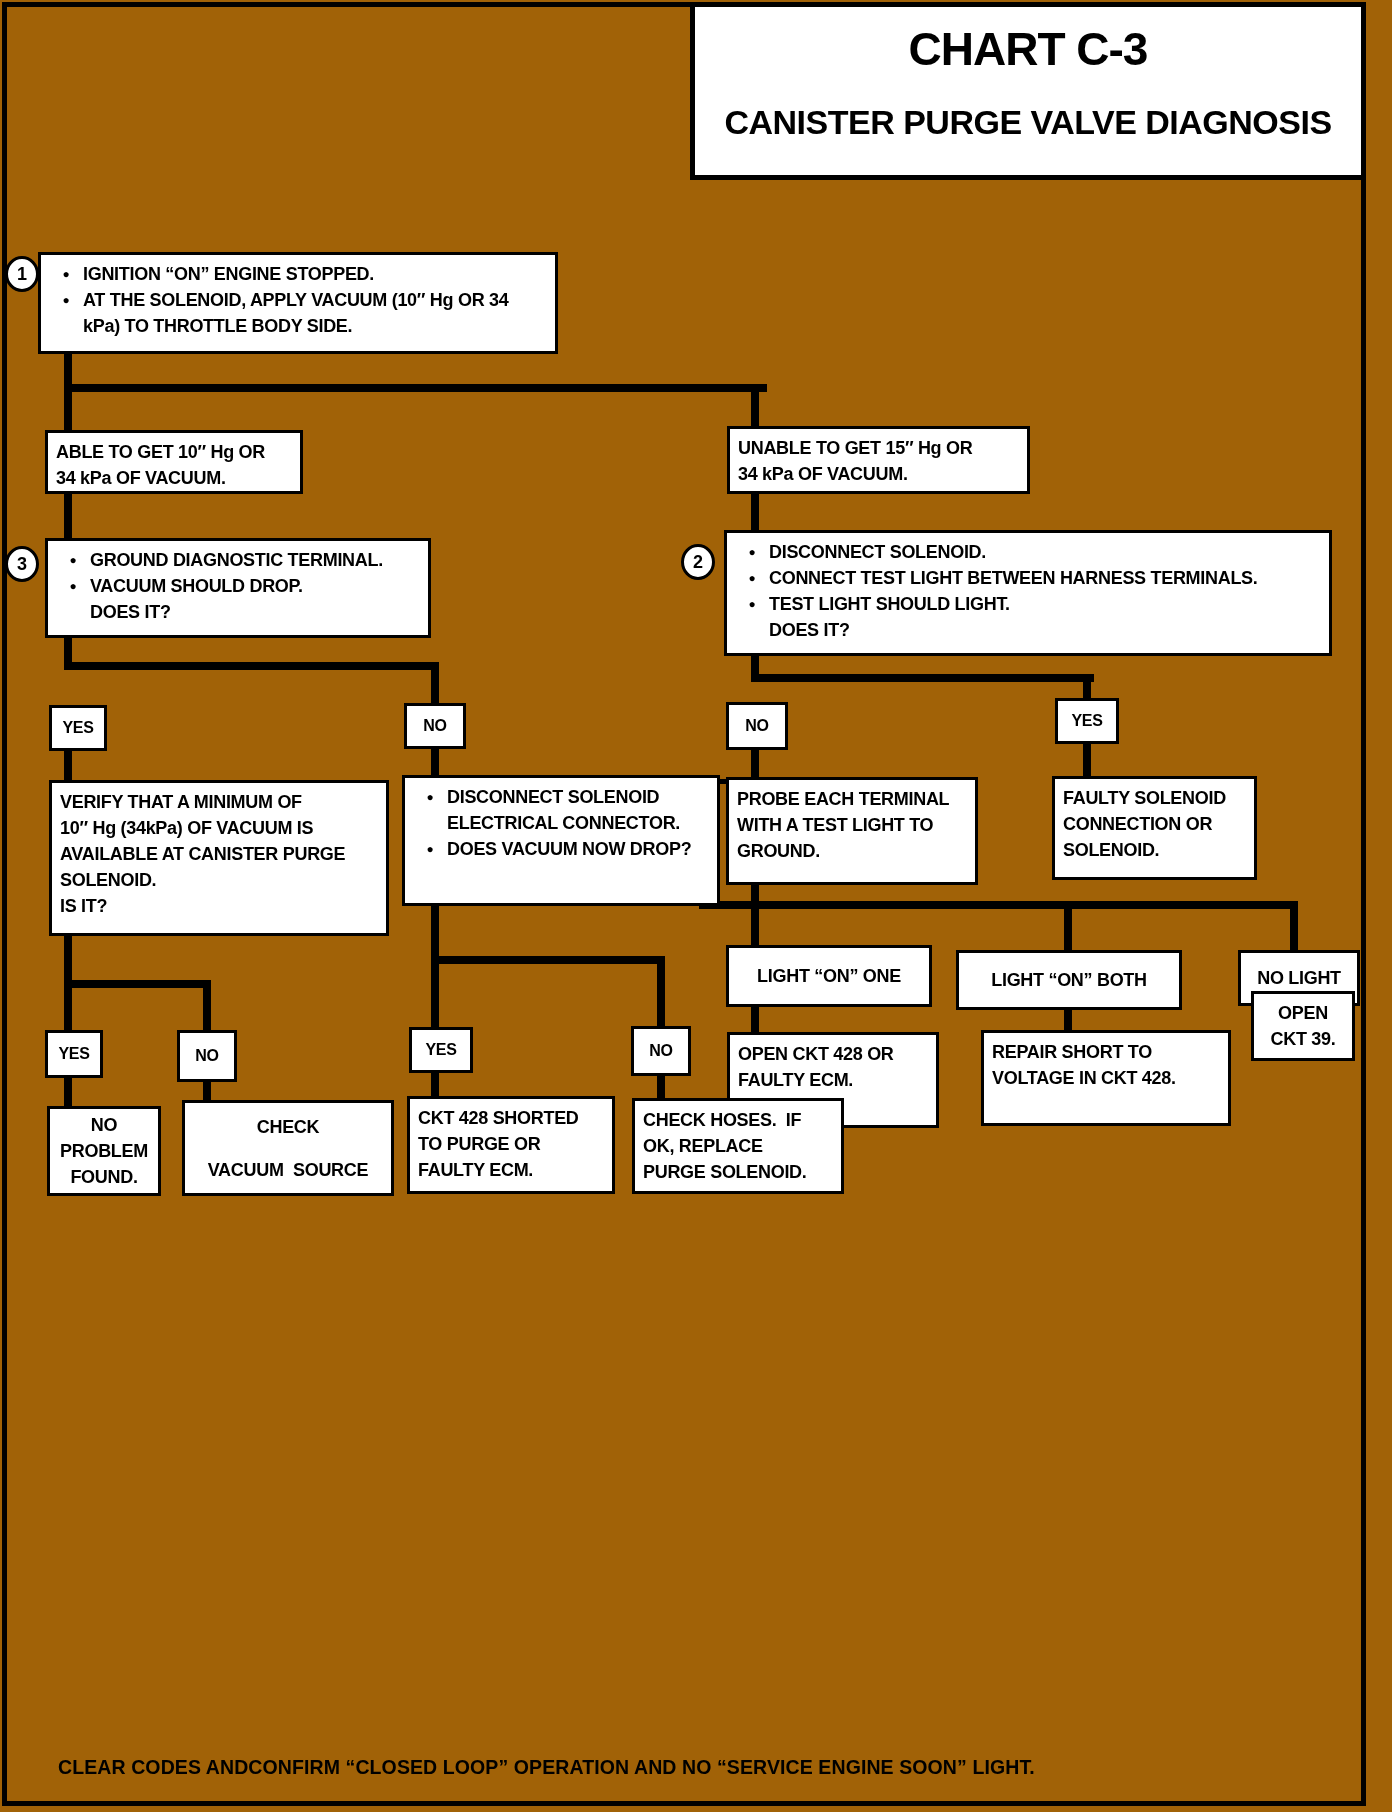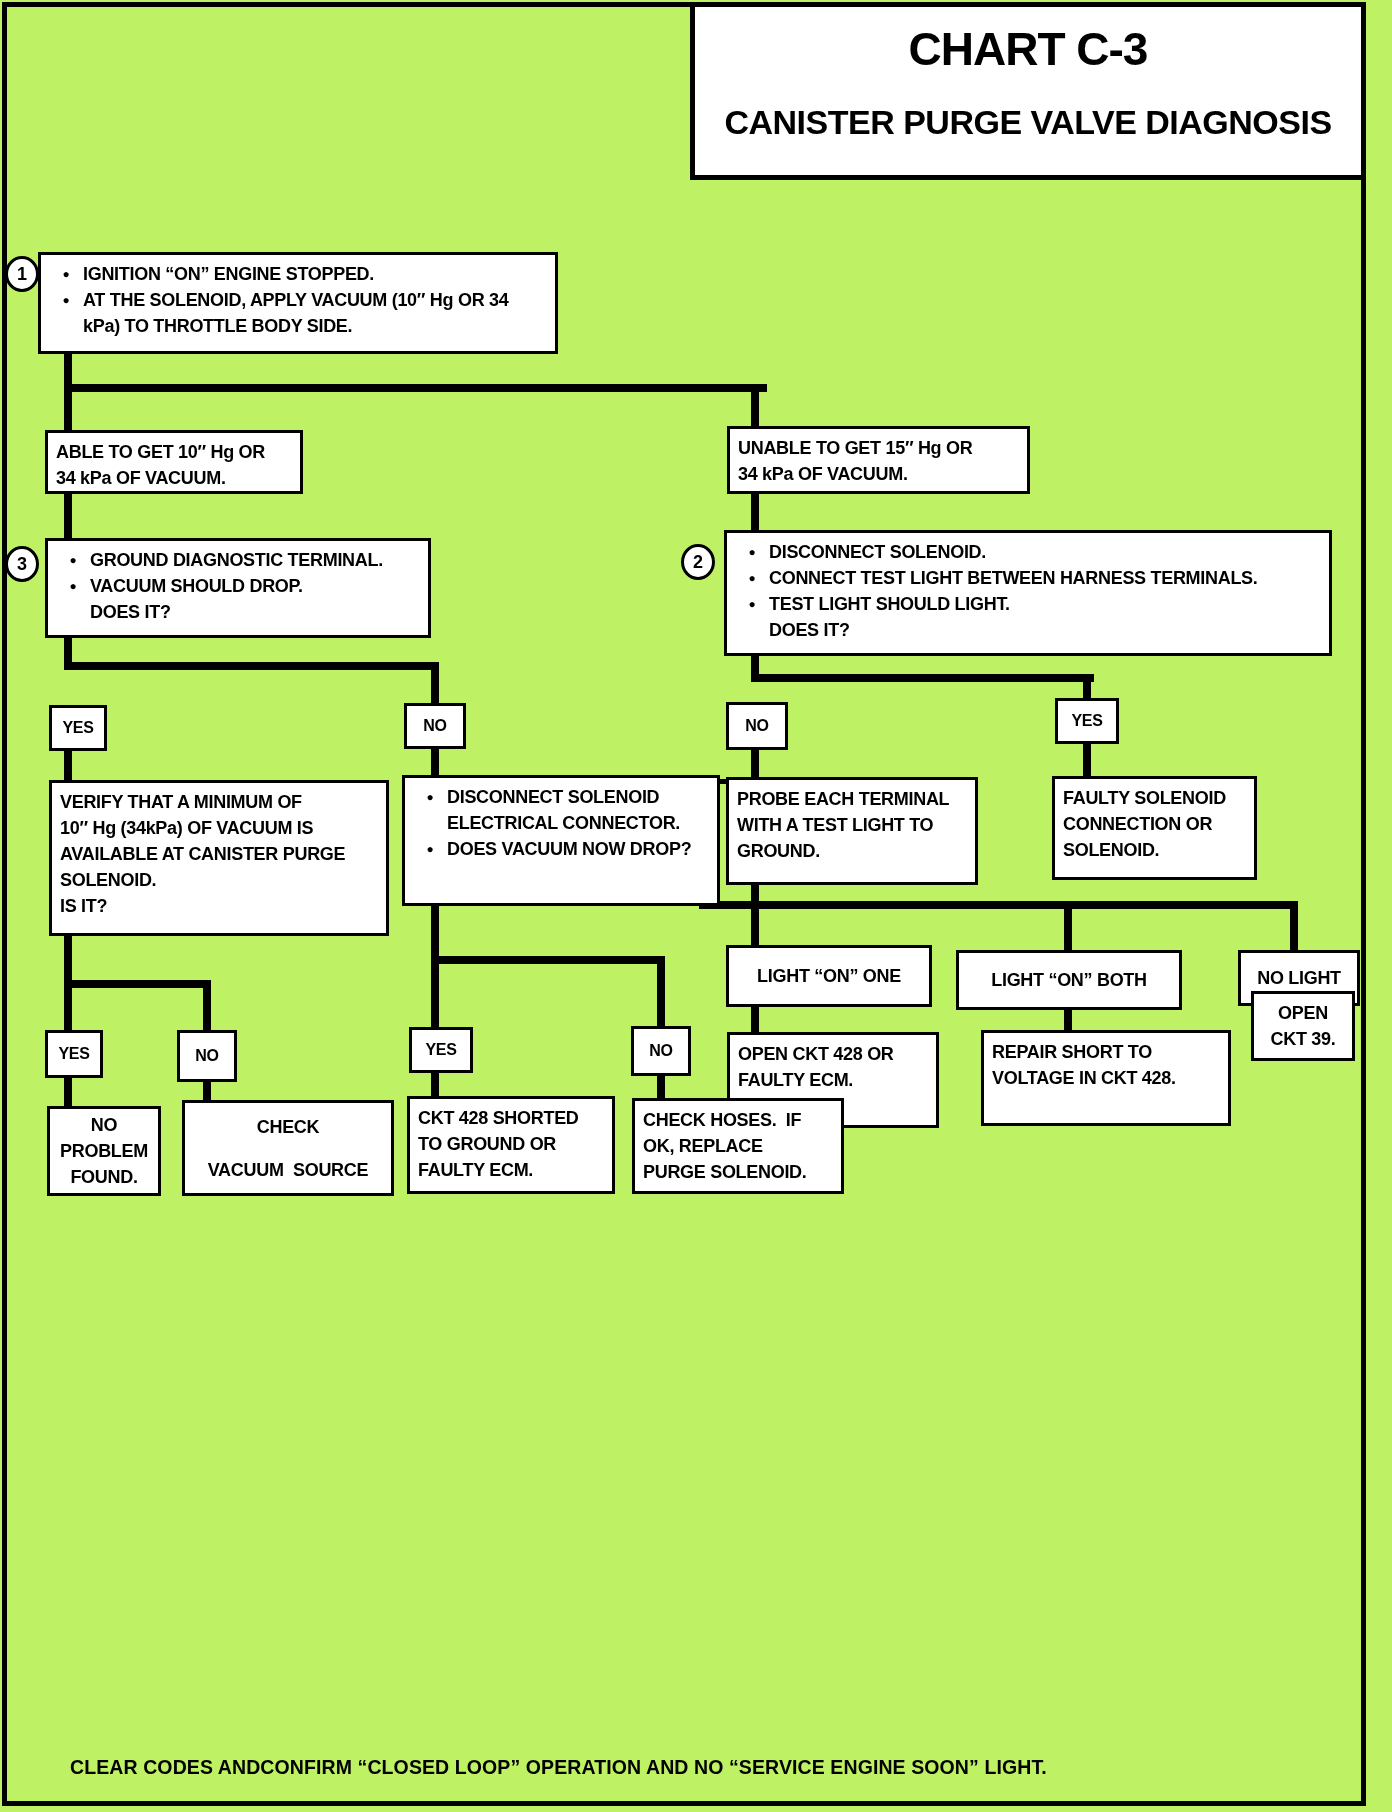--- a/index.html
+++ b/index.html
@@ -1,16 +1,16 @@
 <!DOCTYPE html>
 <html><head>
 <meta charset="utf-8">
 <style>
   html,body{margin:0;padding:0;background:#fff;}
-  .page{position:relative;width:1392px;height:1812px;background:#bef264;color:#000;
+  .page{position:relative;width:1392px;height:1812px;background:#a16207;color:#000;
         font-family:"Liberation Sans",sans-serif;overflow:hidden;}
   .frame{position:absolute;left:2px;top:2px;width:1354px;height:1794px;border:5px solid #000;}
   .titlebox{position:absolute;left:690px;top:2px;width:666px;height:152px;border:5px solid #000;
             background:#fff;display:flex;flex-direction:column;align-items:center;padding-top:16px;}
   .t1{font-size:46px;font-weight:bold;letter-spacing:-1px;line-height:52px;}
   .t2{font-size:34px;font-weight:bold;letter-spacing:-0.5px;line-height:46px;margin-top:24px;}
   .box{position:absolute;border:3px solid #000;background:#fff;box-sizing:border-box;
        font-weight:bold;font-size:18px;line-height:26px;letter-spacing:-0.3px;padding:6px 8px;}
   .tline{white-space:pre;}
   .center{display:flex;flex-direction:column;align-items:center;justify-content:center;
@@ -18,21 +18,21 @@
   .spread{justify-content:space-around;}
   .small{font-size:16px;}
   .bullet{display:flex;}
   .dot{width:34px;min-width:34px;text-align:center;font-size:12px;line-height:26px;}
   .btext{flex:1;}
   .q{margin-left:34px;}
   .circ{position:absolute;width:34px;height:36px;border:3px solid #000;border-radius:50%;
         background:#fff;display:flex;align-items:center;justify-content:center;
         font-weight:bold;font-size:18px;box-sizing:border-box;}
   .ln{position:absolute;background:#000;}
-  .footer{position:absolute;left:70px;top:1756px;font-weight:bold;font-size:19.5px;
+  .footer{position:absolute;left:58px;top:1756px;font-weight:bold;font-size:19.5px;
           letter-spacing:0.1px;white-space:pre;}
 </style>
 </head>
 <body>
 
 <div class="page">
 
   <div class="frame"></div>
 
   <div class="titlebox">
@@ -194,21 +194,21 @@
       <div class="tline">NO</div>
       <div class="tline">PROBLEM</div>
       <div class="tline">FOUND.</div>
     </div>
   <div class="box center spread" style="left:182px;top:1100px;width:212px;height:96px">
       <div class="tline">CHECK</div>
       <div class="tline">VACUUM  SOURCE</div>
     </div>
   <div class="box" style="left:407px;top:1096px;width:208px;height:98px">
       <div class="tline">CKT 428 SHORTED</div>
-      <div class="tline">TO GROUND OR</div>
+      <div class="tline">TO PURGE OR</div>
       <div class="tline">FAULTY ECM.</div>
     </div>
   <div class="box" style="left:632px;top:1098px;width:212px;height:96px">
       <div class="tline">CHECK HOSES.  IF</div>
       <div class="tline">OK, REPLACE</div>
       <div class="tline">PURGE SOLENOID.</div>
     </div>
 
   <div class="footer">CLEAR CODES ANDCONFIRM “CLOSED LOOP” OPERATION AND NO “SERVICE ENGINE SOON” LIGHT.</div>
 

